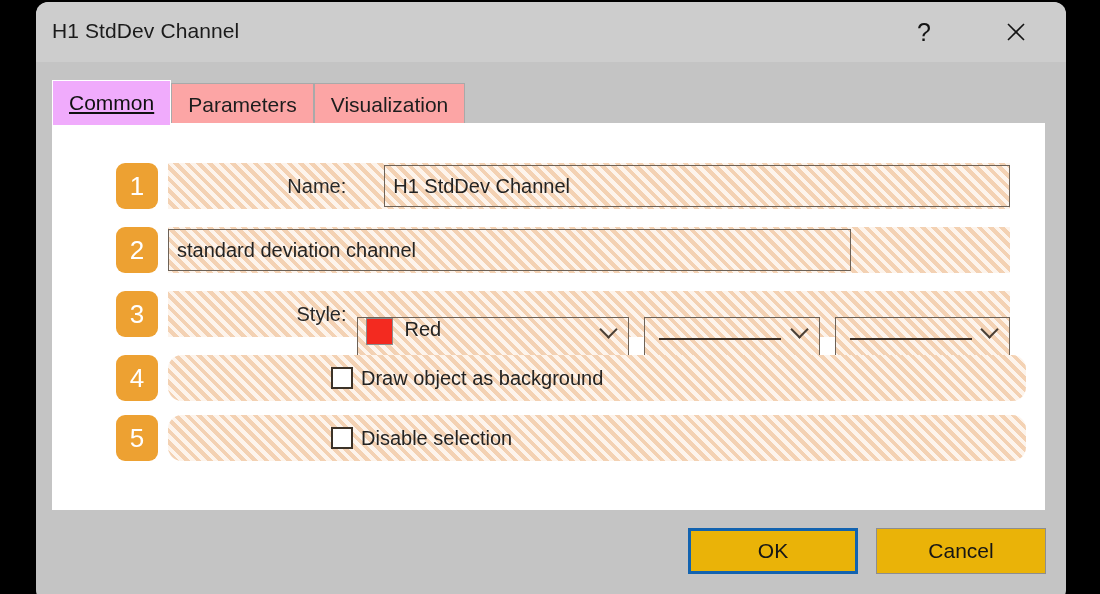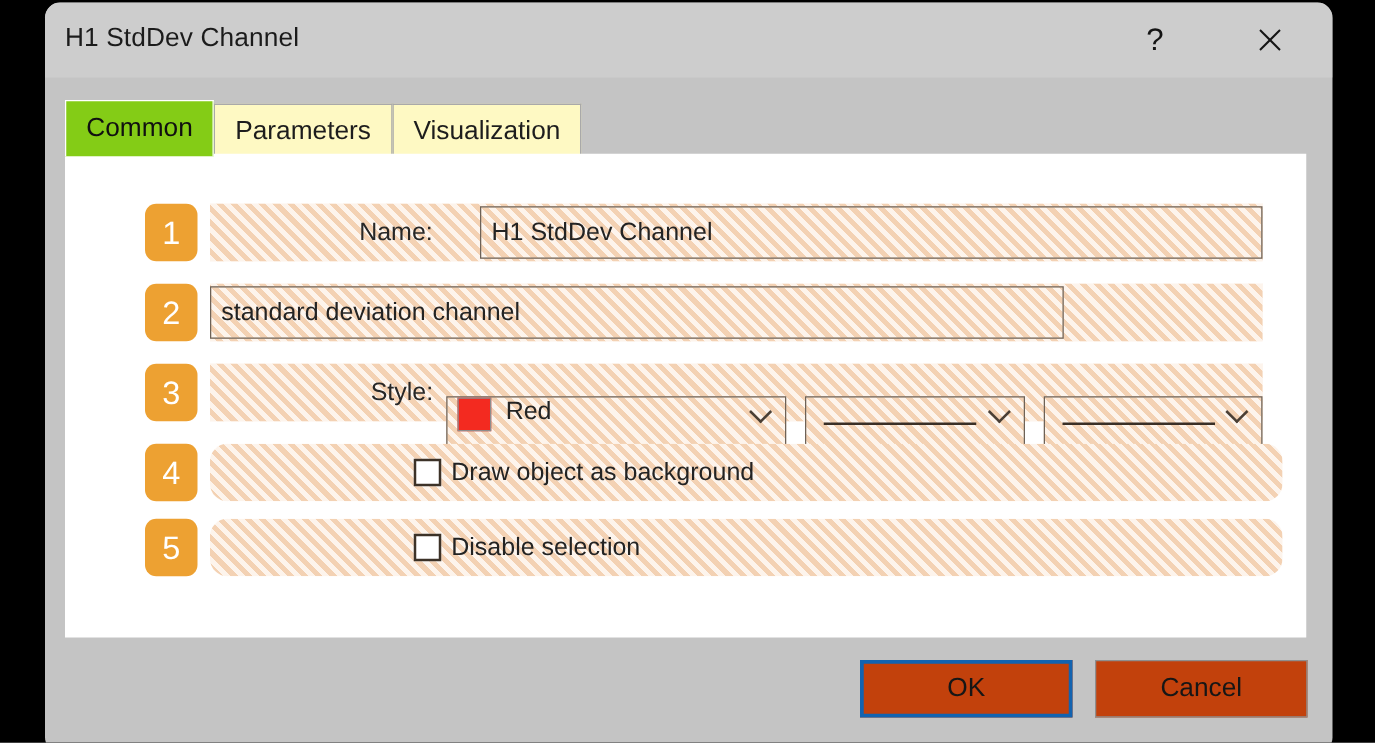--- a/index.html
+++ b/index.html
@@ -81,33 +81,34 @@
     align-items: flex-end;
   }
   .tab {
     height: 42px;
     padding: 0 16px;
     display: flex;
     align-items: center;
     justify-content: center;
     font-size: 21px;
     color: #1d1d1d;
-    background: #fef9c3;
+    background: #fca5a5;
     border: 1px solid #a9a9a9;
     border-bottom: none;
     box-sizing: border-box;
     white-space: nowrap;
   }
   .tab.active {
-    background: #84cc16;
+    background: #f0abfc;
     border-color: #ffffff;
     height: 45px;
     color: #101010;
     position: relative;
     z-index: 3;
+    text-decoration: underline;
   }
 
   
   .panel {
     position: absolute;
     left: 16px;
     top: 121px;
     width: 993px;
     height: 387px;
     background: #ffffff;
@@ -288,21 +289,21 @@
     position: absolute;
     left: 0;
     top: 508px;
     width: 100%;
     height: 92px;
   }
   .btn {
     position: absolute;
     top: 18px;
     height: 46px;
-    background: #c2410c;
+    background: #eab308;
     display: flex;
     align-items: center;
     justify-content: center;
     font-size: 21px;
     color: #161616;
     box-sizing: border-box;
   }
   .btn-ok {
     left: 652px;
     width: 170px;

